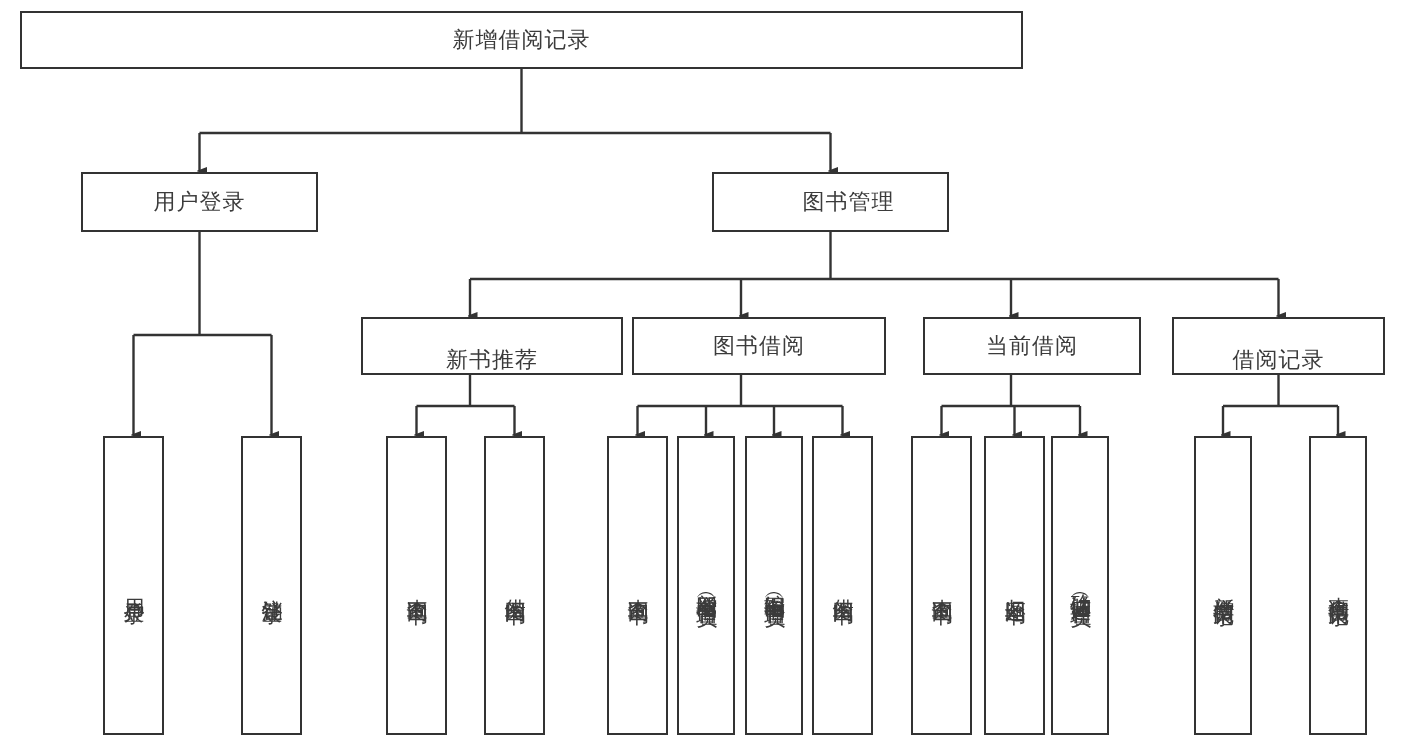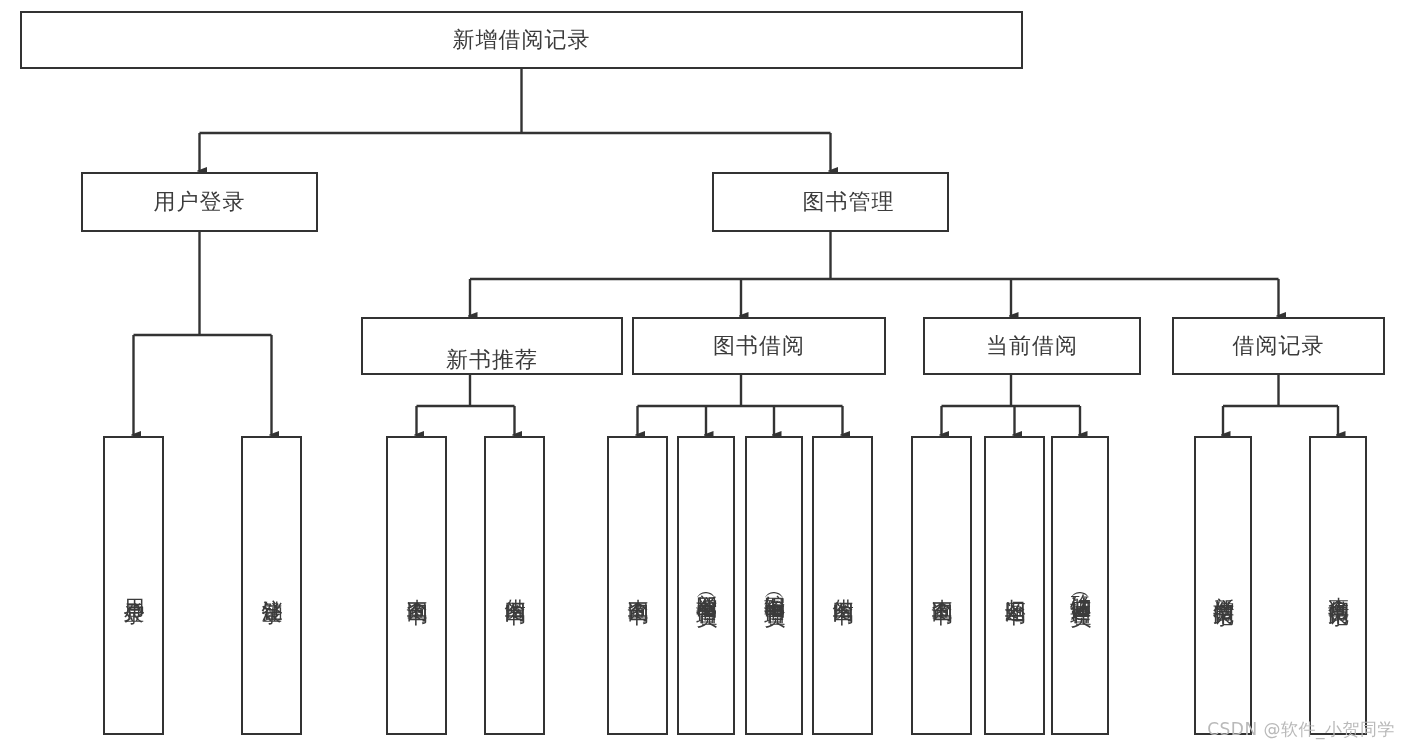--- a/index.html
+++ b/index.html
@@ -127,21 +127,21 @@
       </div>
       <div class="node horizontal" style="left: 361px; top: 317px; width: 262px; height: 58px; align-items: flex-end;">
         <span class="label">新书推荐</span>
       </div>
       <div class="node horizontal" style="left: 632px; top: 317px; width: 254px; height: 58px;">
         <span class="label">图书借阅</span>
       </div>
       <div class="node horizontal" style="left: 902px; top: 317px; width: 218px; height: 58px; margin-left: 21px;">
         <span class="label">当前借阅</span>
       </div>
-      <div class="node horizontal" style="left: 1172px; top: 317px; width: 213px; height: 58px;">
+      <div class="node horizontal" style="left: 1172px; top: 317px; width: 213px; height: 58px; align-items: flex-end;">
         <span class="label">借阅记录</span>
       </div>
       <div class="node vertical" style="left: 103px; top: 436px; width: 61px; height: 299px;">
         <span class="label">用户登录</span>
       </div>
       <div class="node vertical" style="left: 241px; top: 436px; width: 61px; height: 299px;">
         <span class="label">注销登录</span>
       </div>
       <div class="node vertical" style="left: 386px; top: 436px; width: 61px; height: 299px;">
         <span class="label">查询图书</span>
@@ -170,14 +170,13 @@
       <div class="node vertical" style="left: 1051px; top: 436px; width: 58px; height: 299px;">
         <span class="label">确认归还（管理员）</span>
       </div>
       <div class="node vertical" style="left: 1194px; top: 436px; width: 58px; height: 299px;">
         <span class="label">新增借阅记录</span>
       </div>
       <div class="node vertical" style="left: 1309px; top: 436px; width: 58px; height: 299px;">
         <span class="label">查询借阅记录</span>
       </div>
     </div>
-  <div id="watermark">CSDN @软件_小贺同学</div>
 </div>
 
 </body></html>

